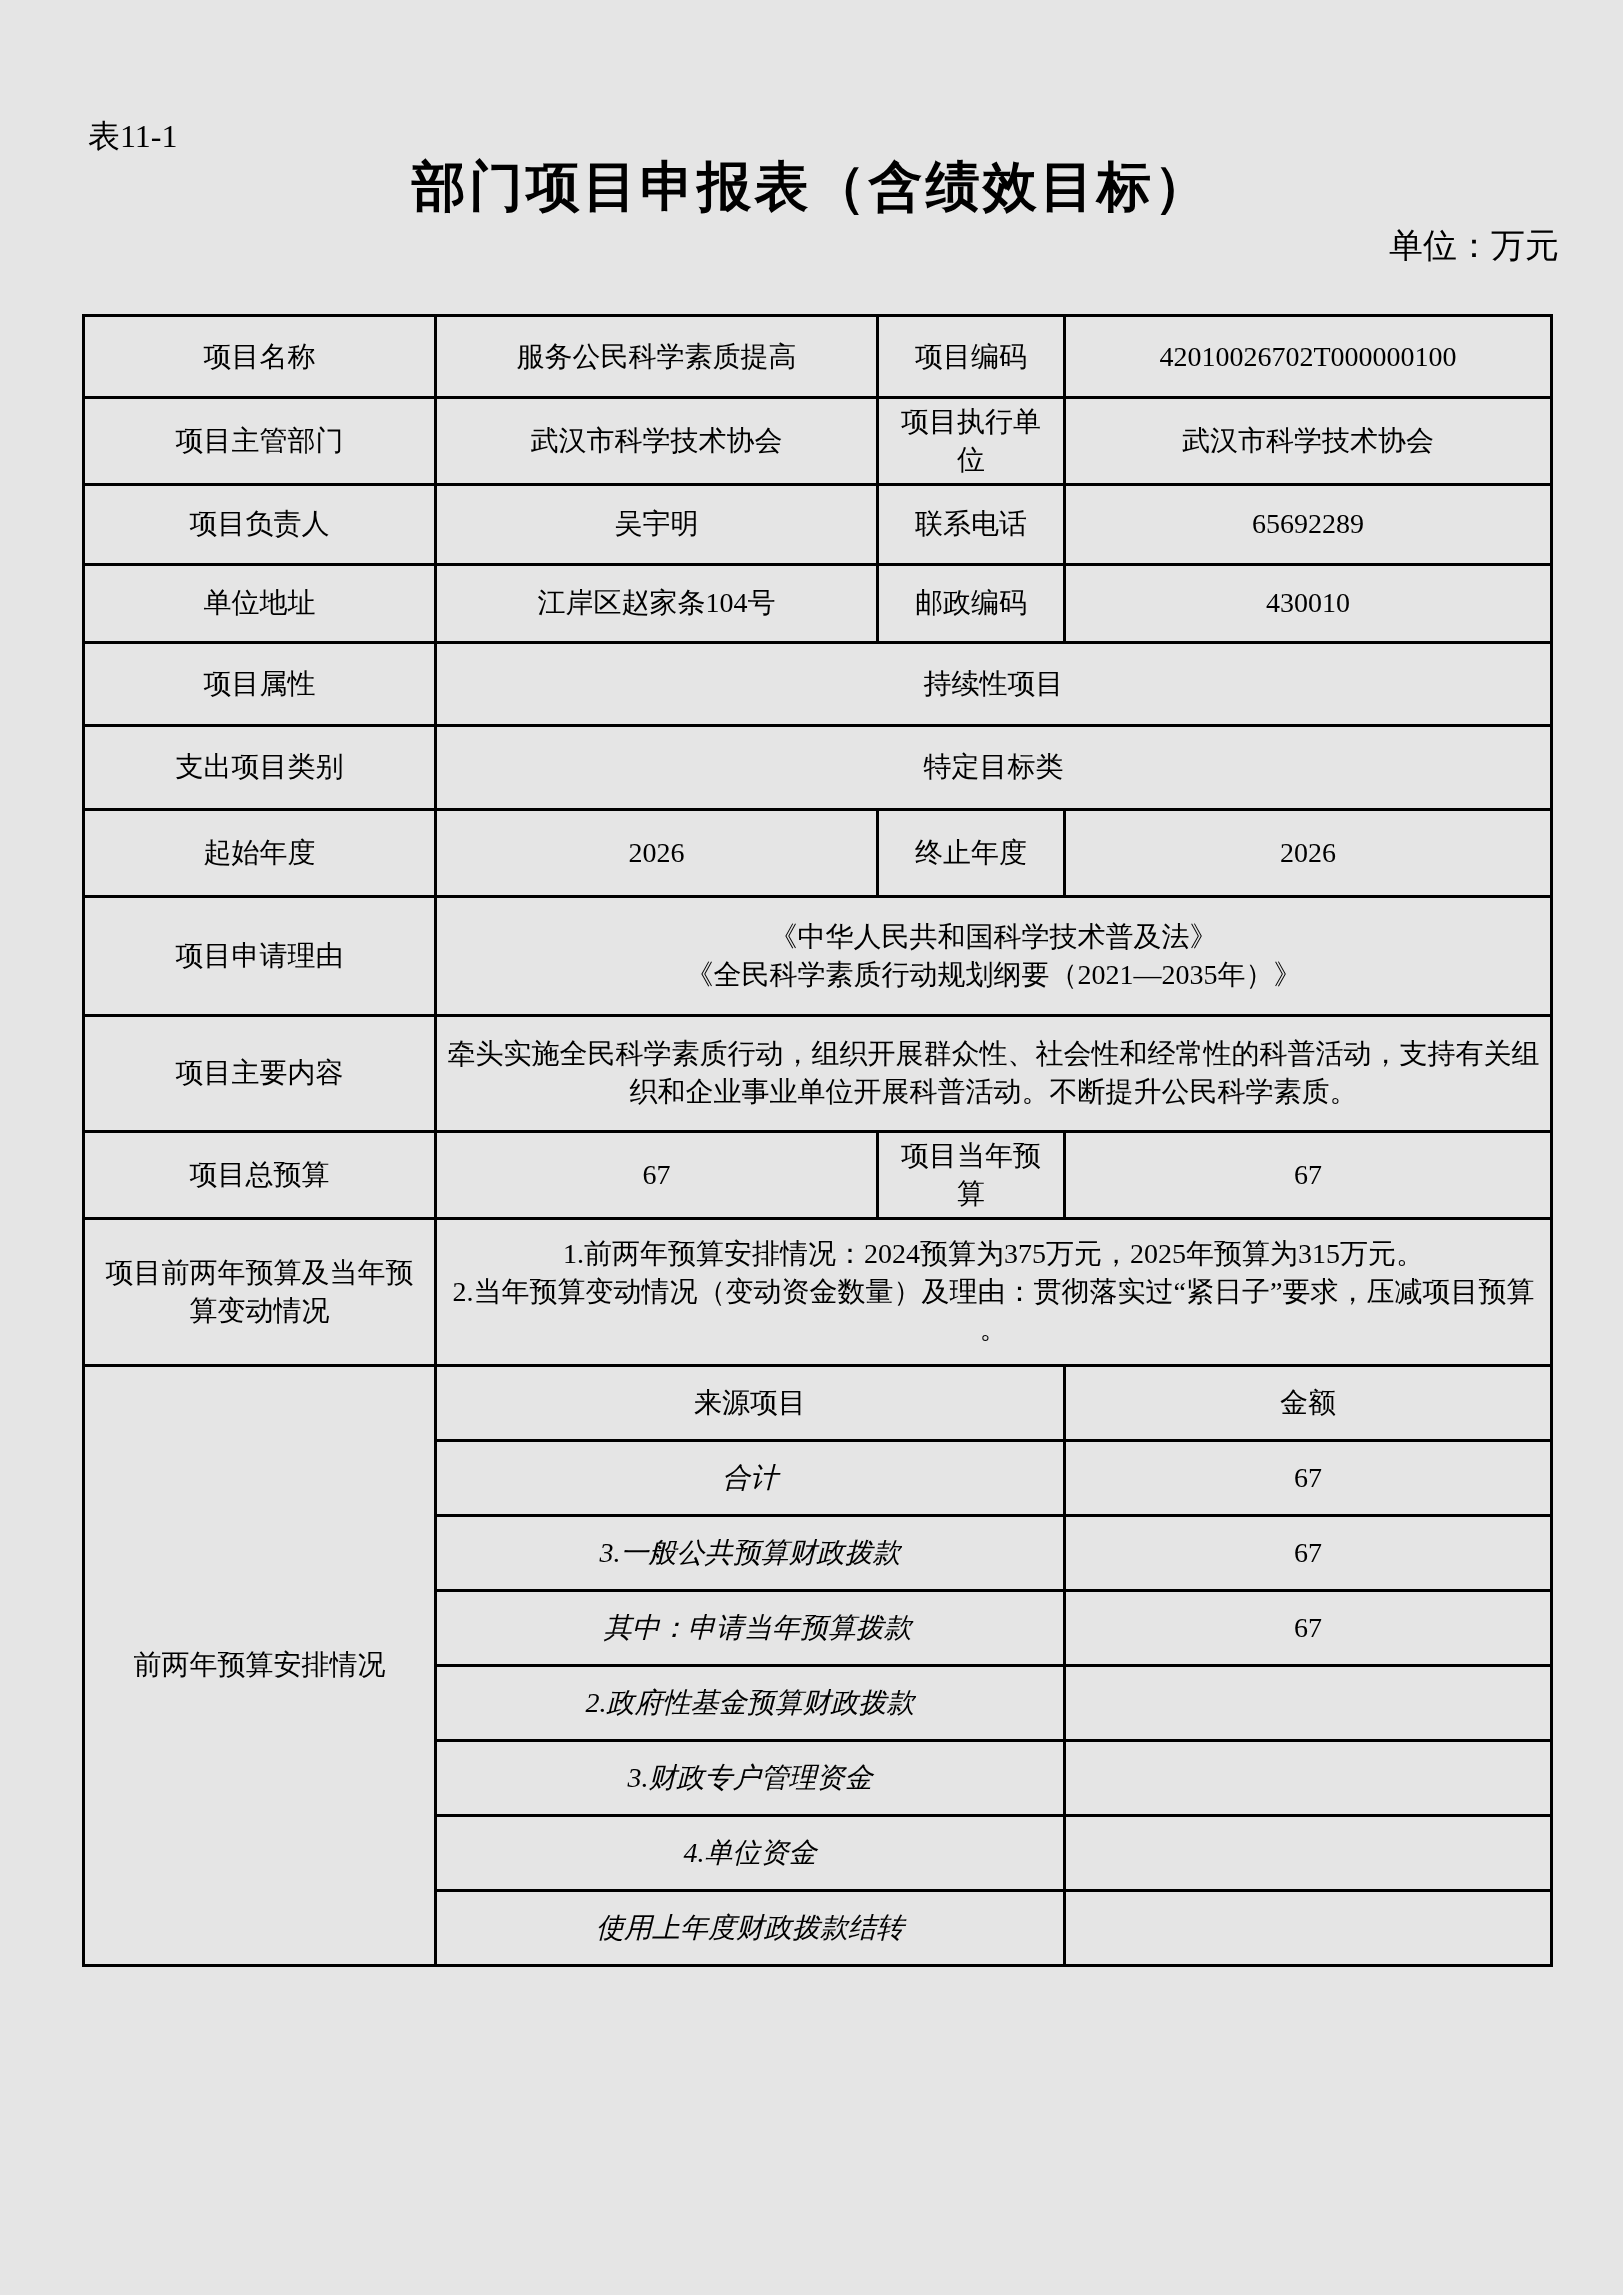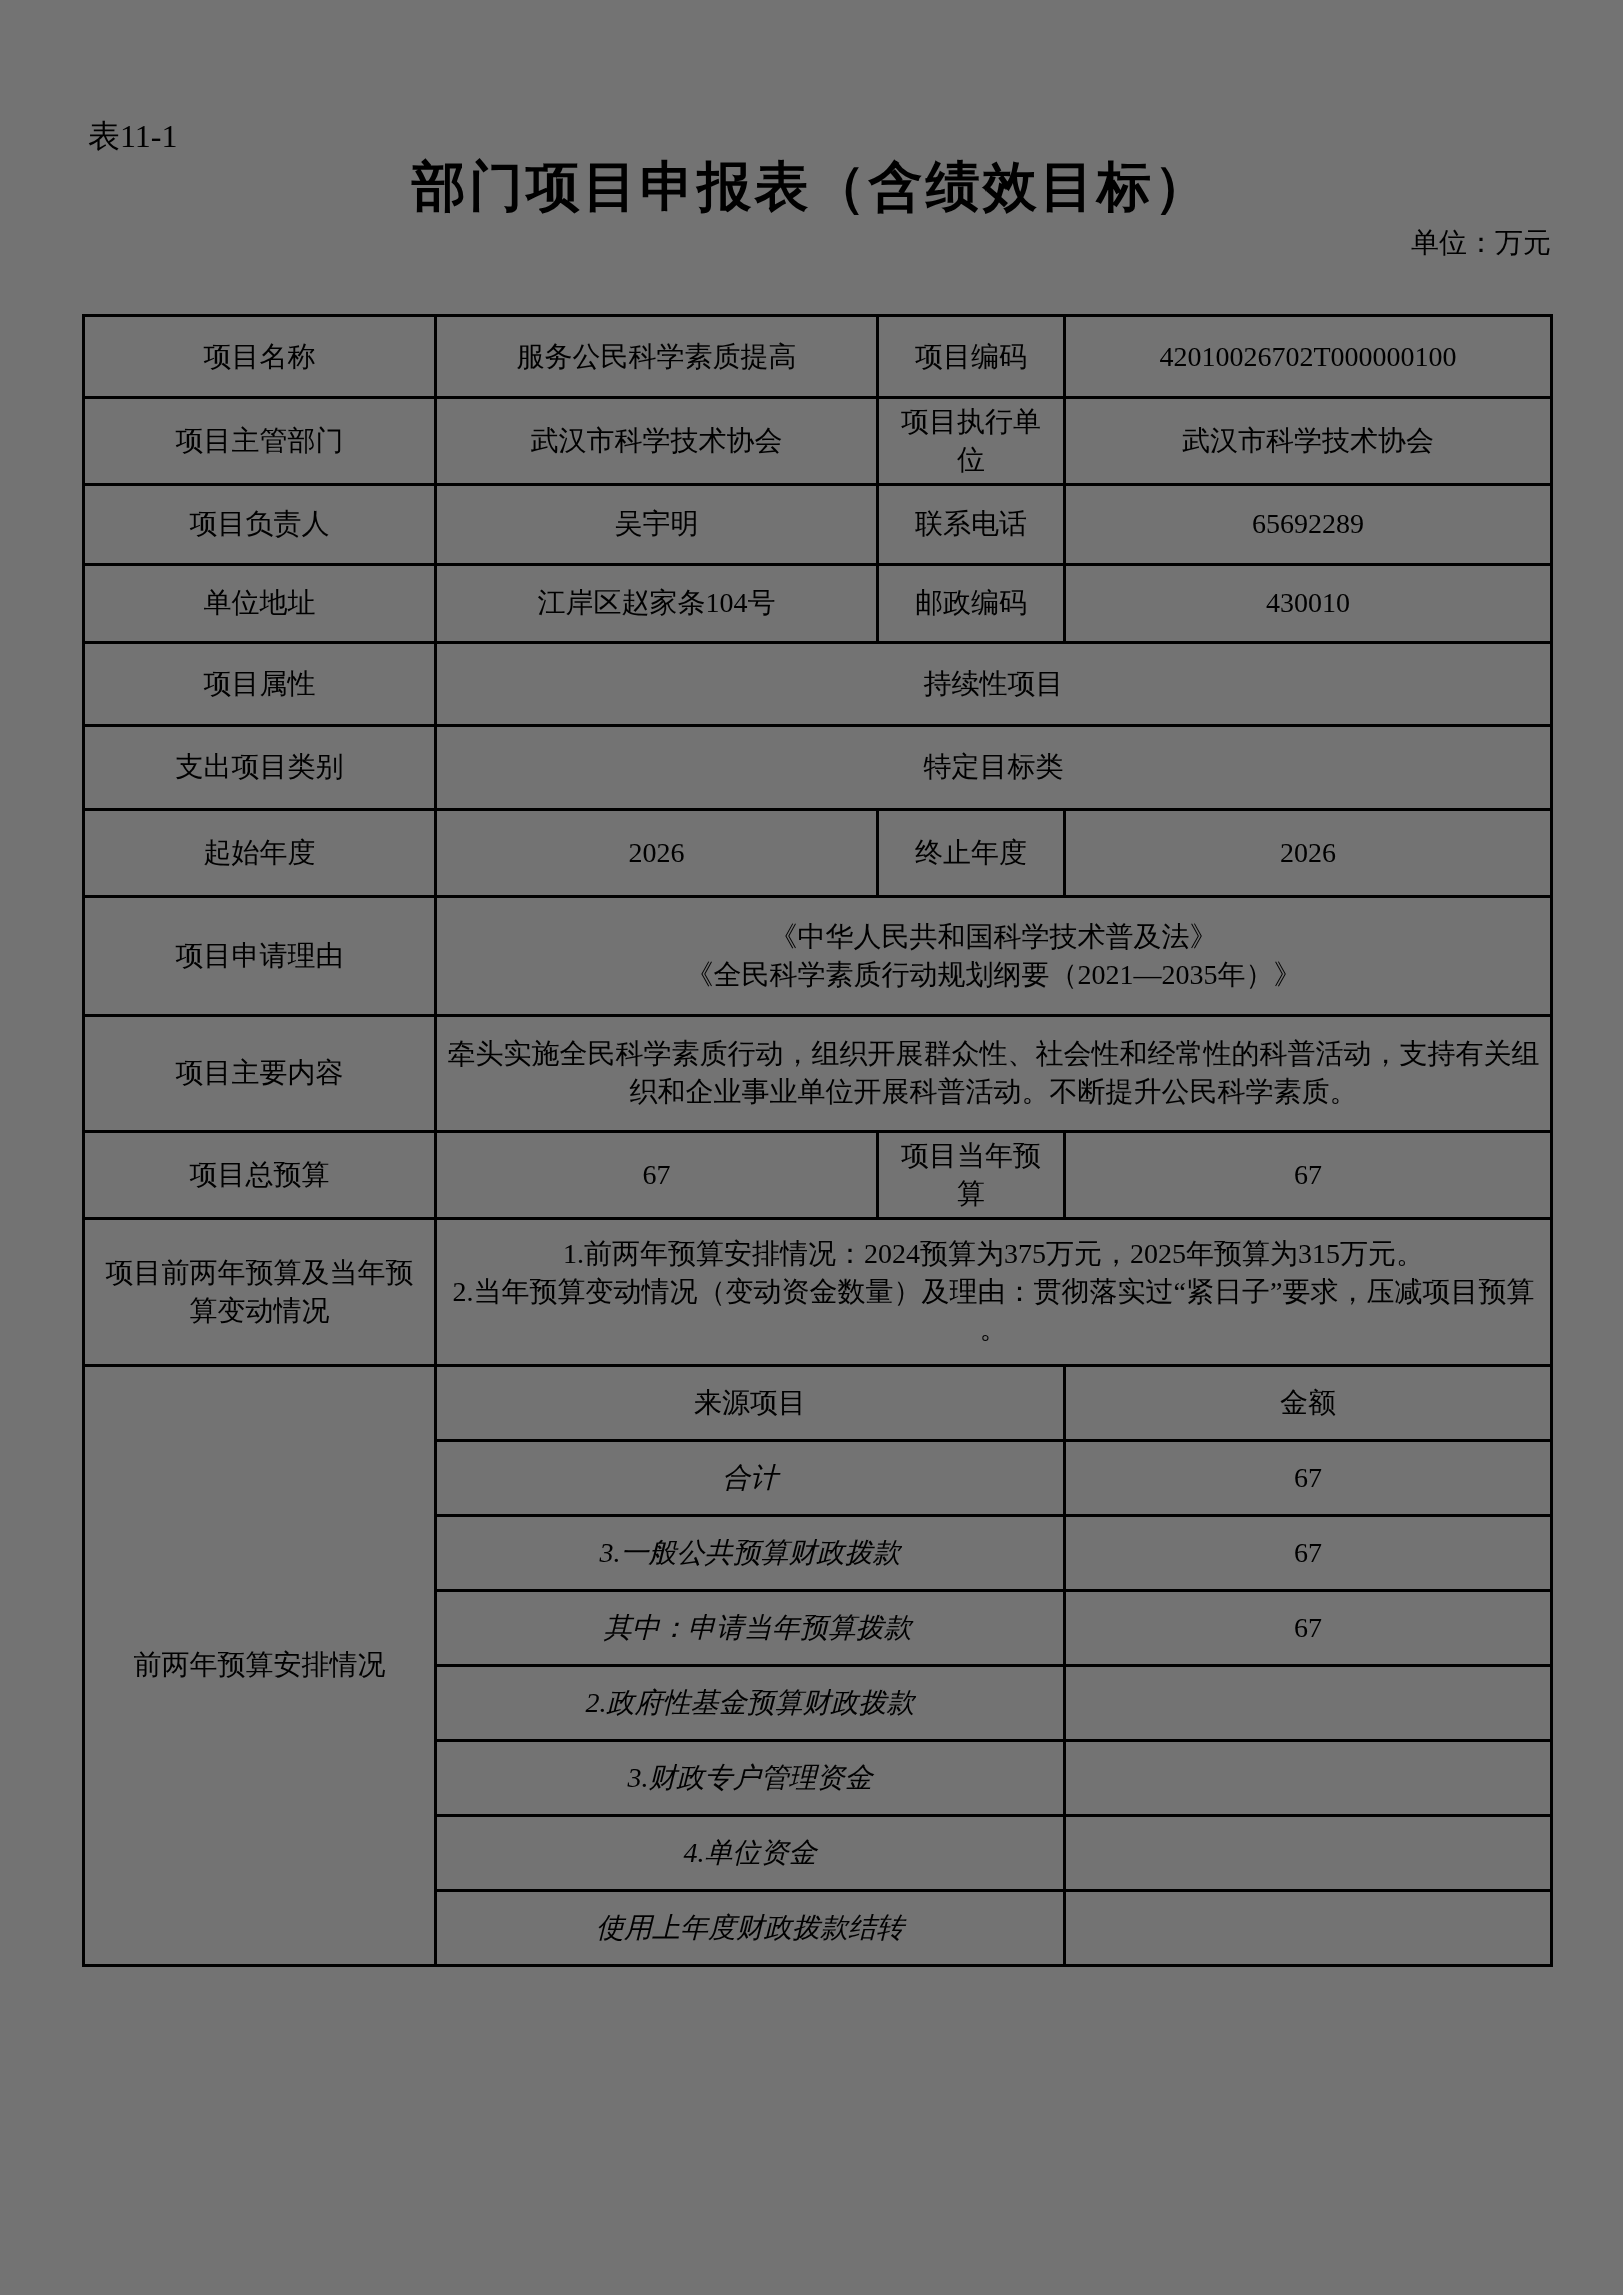--- a/index.html
+++ b/index.html
@@ -4,21 +4,21 @@
 <style>
   html, body {
     margin: 0;
     padding: 0;
     background: #ffffff;
   }
   .page {
     position: relative;
     width: 1623px;
     height: 2295px;
-    background: #737373;
+    background: #e5e5e5;
     color: #000000;
     font-family: "Liberation Serif", "DejaVu Serif", serif;
     overflow: hidden;
   }
   .table-code {
     position: absolute;
     left: 88px;
     top: 119px;
     font-size: 32px;
     line-height: 1.1;
@@ -32,25 +32,25 @@
     margin: 0;
     text-align: center;
     font-size: 54px;
     line-height: 1.25;
     font-weight: 700;
     font-family: "Liberation Sans", "DejaVu Sans", sans-serif;
     letter-spacing: 3.1px;
   }
   .unit-row {
     position: absolute;
-    left: 90px;
+    left: 98px;
     top: 226px;
     width: 1461px;
     text-align: right;
-    font-size: 28px;
+    font-size: 34px;
     line-height: 1.2;
   }
   table.form {
     position: absolute;
     left: 82px;
     top: 270px;
     width: 1467px;
     border-collapse: collapse;
     table-layout: fixed;
     margin-top: 44px;

